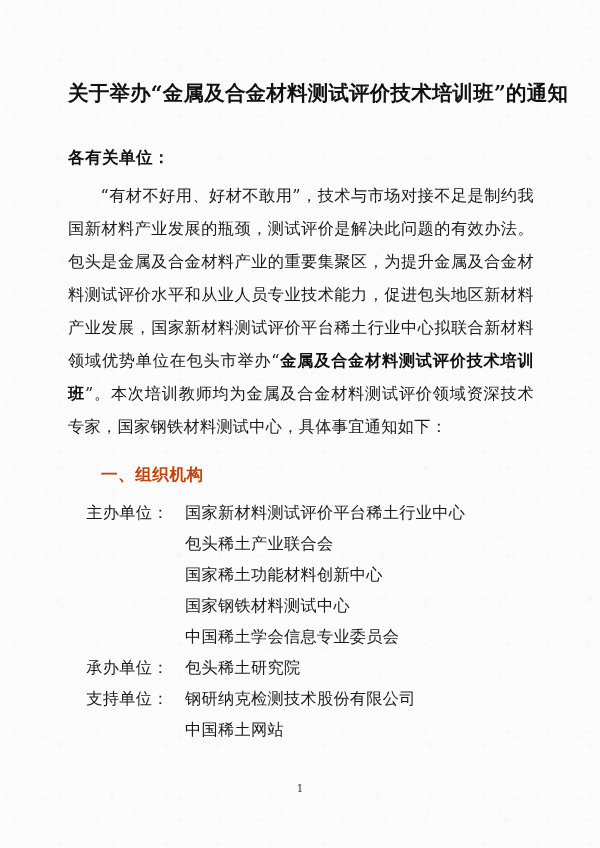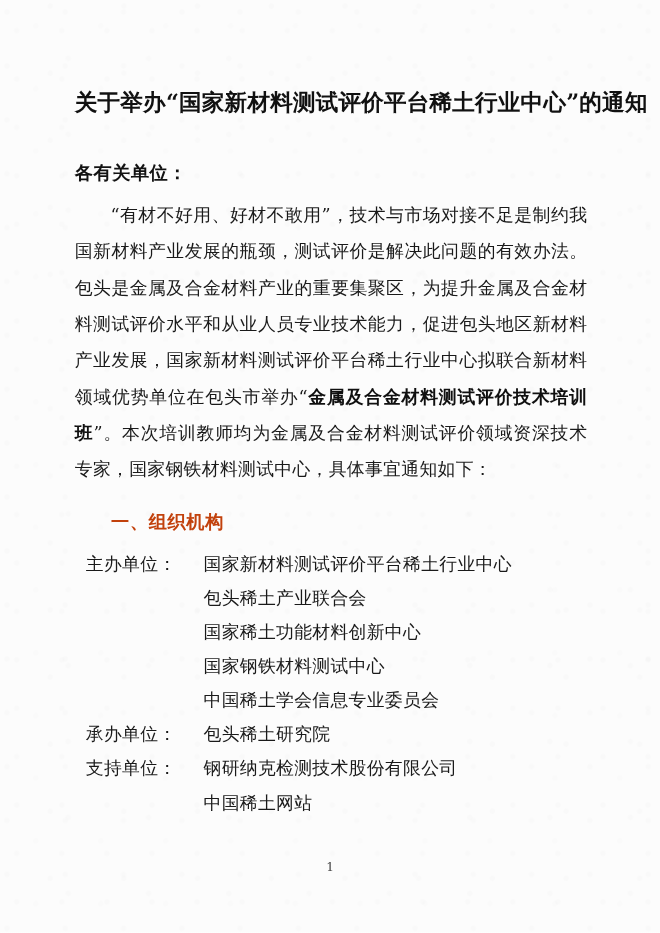--- a/index.html
+++ b/index.html
@@ -104,20 +104,21 @@
     line-height: 31px;
     color: #1a1a1a;
     letter-spacing: 0.3px;
     white-space: nowrap;
   }
 
   .org-label {
     width: 99px;
     padding-left: 10px !important;
     padding-right: 8px !important;
+    text-align: center;
   }
 
   .org-value {
     padding-left: 0 !important;
   }
 
   .page-number {
     position: absolute;
     left: 0;
     right: 0;
@@ -131,21 +132,21 @@
 </style>
 </head>
 <body>
 
 <div id="page">
 
   <div id="paper-texture"></div>
 
   <div id="content">
 
-    <h1 class="doc-title">关于举办“国家新材料测试评价平台稀土行业中心”的通知</h1>
+    <h1 class="doc-title">关于举办“金属及合金材料测试评价技术培训班”的通知</h1>
 
     <div class="salutation">各有关单位：</div>
 
     <p class="body-para"><span>“有材不好用、好材不敢用”，技术与市场对接不足是制约我国新材料产业发展的瓶颈，测试评价是解决此问题的有效办法。包头是金属及合金材料产业的重要集聚区，为提升金属及合金材料测试评价水平和从业人员专业技术能力，促进包头地区新材料产业发展，国家新材料测试评价平台稀土行业中心拟联合新材料领域优势单位在包头市举办“</span><b>金属及合金材料测试评价技术培训班</b><span>”。本次培训教师均为金属及合金材料测试评价领域资深技术专家，国家钢铁材料测试中心，具体事宜通知如下：</span></p>
 
     <div class="section-heading">一、组织机构</div>
 
     <table class="org-table">
       <tbody id="org-rows">
           <tr>

